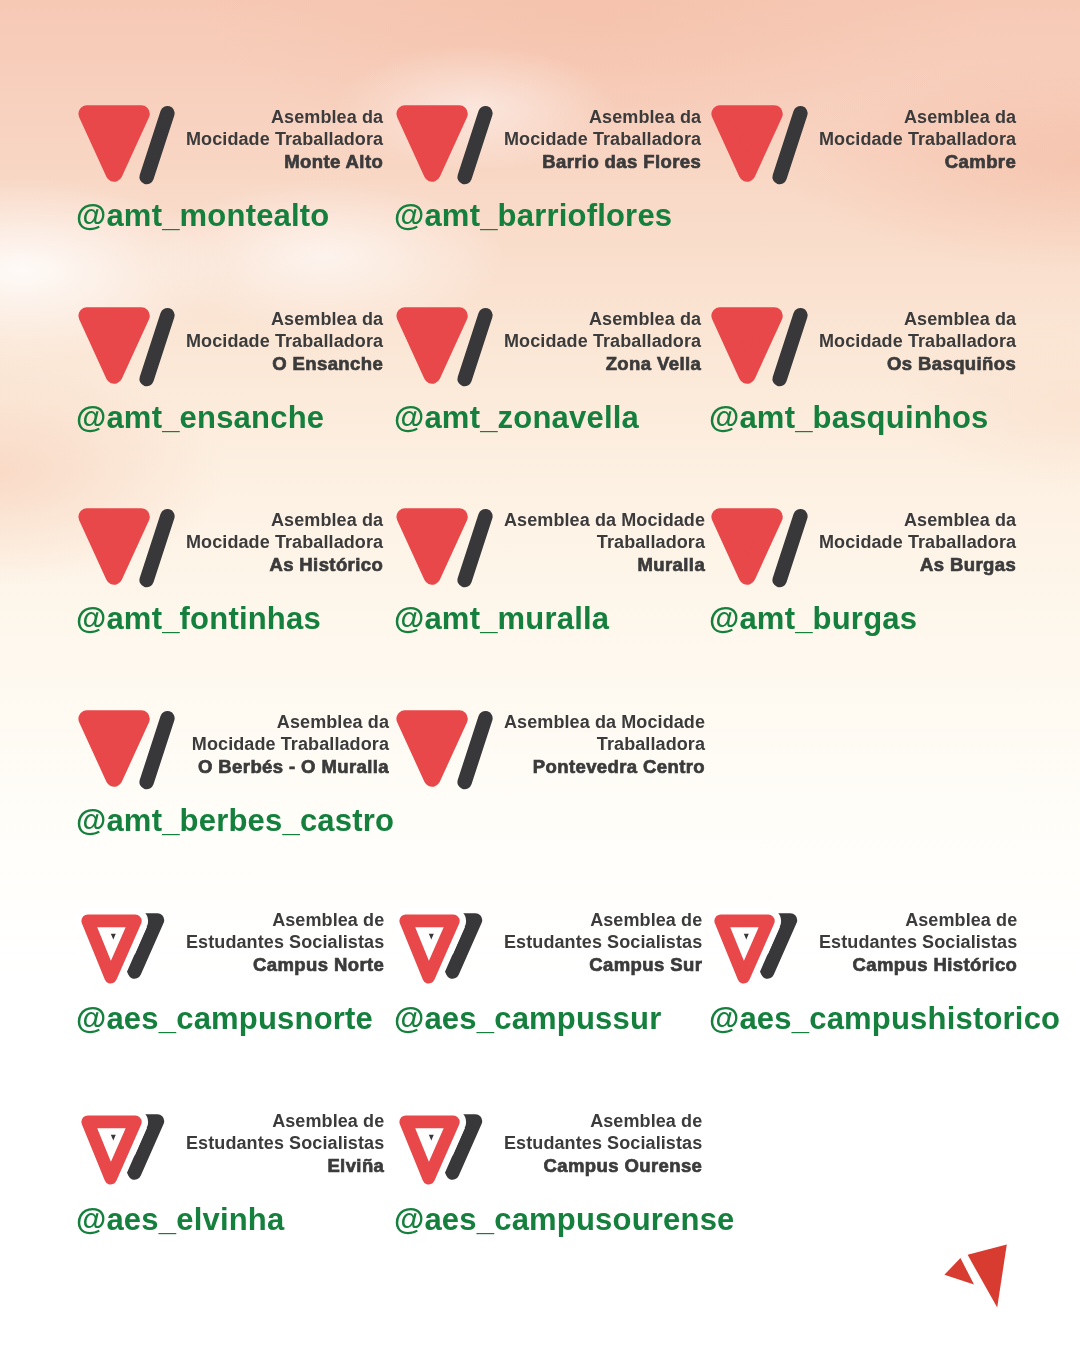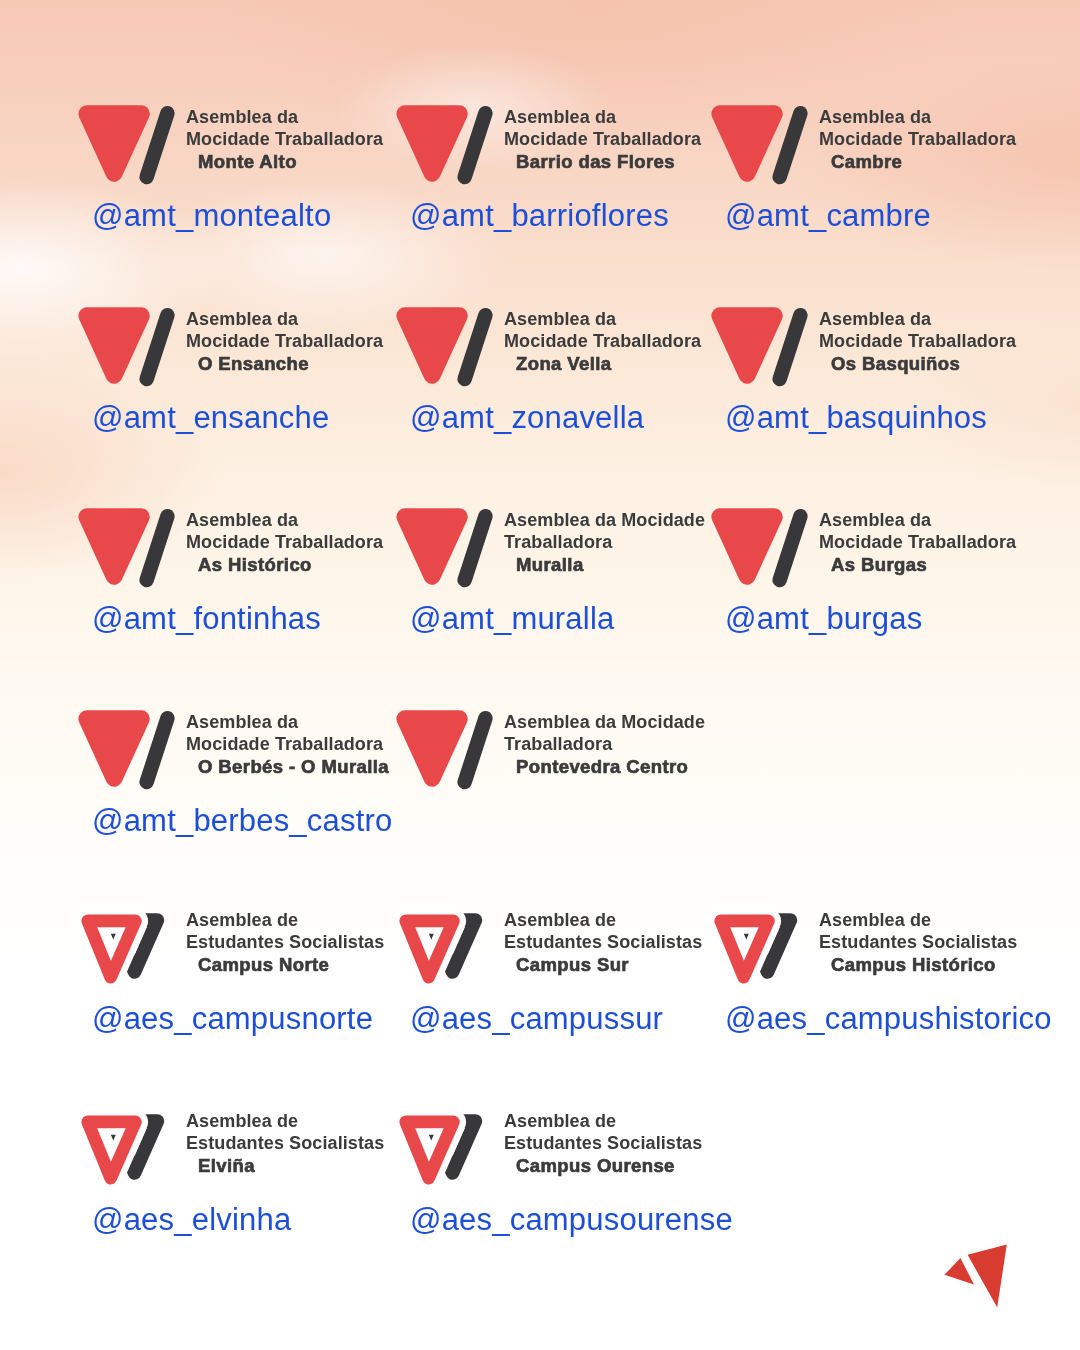--- a/index.html
+++ b/index.html
@@ -10,28 +10,28 @@
     background-image:
       radial-gradient(ellipse 300px 130px at 2% 20%, rgba(255,255,255,.85), transparent 70%),
       radial-gradient(ellipse 260px 110px at 30% 19%, rgba(255,255,255,.65), transparent 70%),
       radial-gradient(ellipse 200px 90px at 44% 8%, rgba(255,255,255,.5), transparent 70%),
       radial-gradient(ellipse 420px 150px at 100% 12%, rgba(242,178,152,.45), transparent 72%),
       radial-gradient(ellipse 520px 190px at 55% 1%, rgba(244,190,167,.55), transparent 75%),
       radial-gradient(ellipse 320px 160px at 0% 35%, rgba(248,211,190,.75), transparent 70%),
       radial-gradient(ellipse 260px 120px at 100% 30%, rgba(250,222,203,.6), transparent 70%),
       linear-gradient(180deg,#f6c9b5 0%,#f8d2c0 9%,#f9dcca 17%,#fbe7d6 26%,#fdf1e3 36%,#fef8ee 48%,#fffdf8 60%,#ffffff 72%,#ffffff 100%);
   }
-  .cell{position:absolute;width:335px;height:170px;}
+  .cell{position:absolute;width:335px;height:170px;text-align:right;}
   .logo-row{display:flex;align-items:flex-start;}
   .logo{width:102px;height:92px;flex:none;}
   .org{margin-left:9px;margin-top:7px;font-size:18px;font-weight:700;
        line-height:1.22;color:#3b3b3c;letter-spacing:.1px;white-space:nowrap;}
   .org .loc{font-size:18.5px;-webkit-text-stroke:.7px #3b3b3c;letter-spacing:.4px;margin-left:12px;}
-  .handle{position:absolute;left:17px;top:98px;font-size:31px;font-weight:400;
-          color:#1d4ed8;letter-spacing:.2px;white-space:nowrap;}
+  .handle{position:absolute;left:1px;top:98px;font-size:31px;font-weight:700;
+          color:#15803d;letter-spacing:.2px;white-space:nowrap;}
   .corner{position:absolute;left:938px;top:1233px;width:72px;height:78px;}
 </style>
 </head>
 <body>
 
 <svg class="corner" viewBox="0 0 90 95" xmlns="http://www.w3.org/2000/svg">
   <path d="M8 51 L28 30 L45 63 Z" fill="#d83c31"></path>
   <path d="M37 26 L86 13 L74 92 Z" fill="#d83c31"></path>
 </svg>
 
@@ -68,21 +68,20 @@
       <span class="logo-slot"><svg class="logo" viewBox="0 0 120 100" xmlns="http://www.w3.org/2000/svg">
     <path d="M14 12 L78 12 L46 82 Z" fill="#e8484a" stroke="#e8484a" stroke-width="20" stroke-linejoin="round"></path>
     <rect x="88" y="1" width="17" height="96" rx="8.5" fill="#38383a" transform="rotate(18 96.5 49)"></rect>
   </svg></span>
       <div class="org">
         <div>Asemblea da</div>
         <div>Mocidade Traballadora</div>
         <div class="loc">Cambre</div>
       </div>
     </div>
-    <div class="handle">@amt_cambre</div>
   </div>
 <div class="cell" style="left: 75px; top: 302px;">
     <div class="logo-row">
       <span class="logo-slot"><svg class="logo" viewBox="0 0 120 100" xmlns="http://www.w3.org/2000/svg">
     <path d="M14 12 L78 12 L46 82 Z" fill="#e8484a" stroke="#e8484a" stroke-width="20" stroke-linejoin="round"></path>
     <rect x="88" y="1" width="17" height="96" rx="8.5" fill="#38383a" transform="rotate(18 96.5 49)"></rect>
   </svg></span>
       <div class="org">
         <div>Asemblea da</div>
         <div>Mocidade Traballadora</div>

